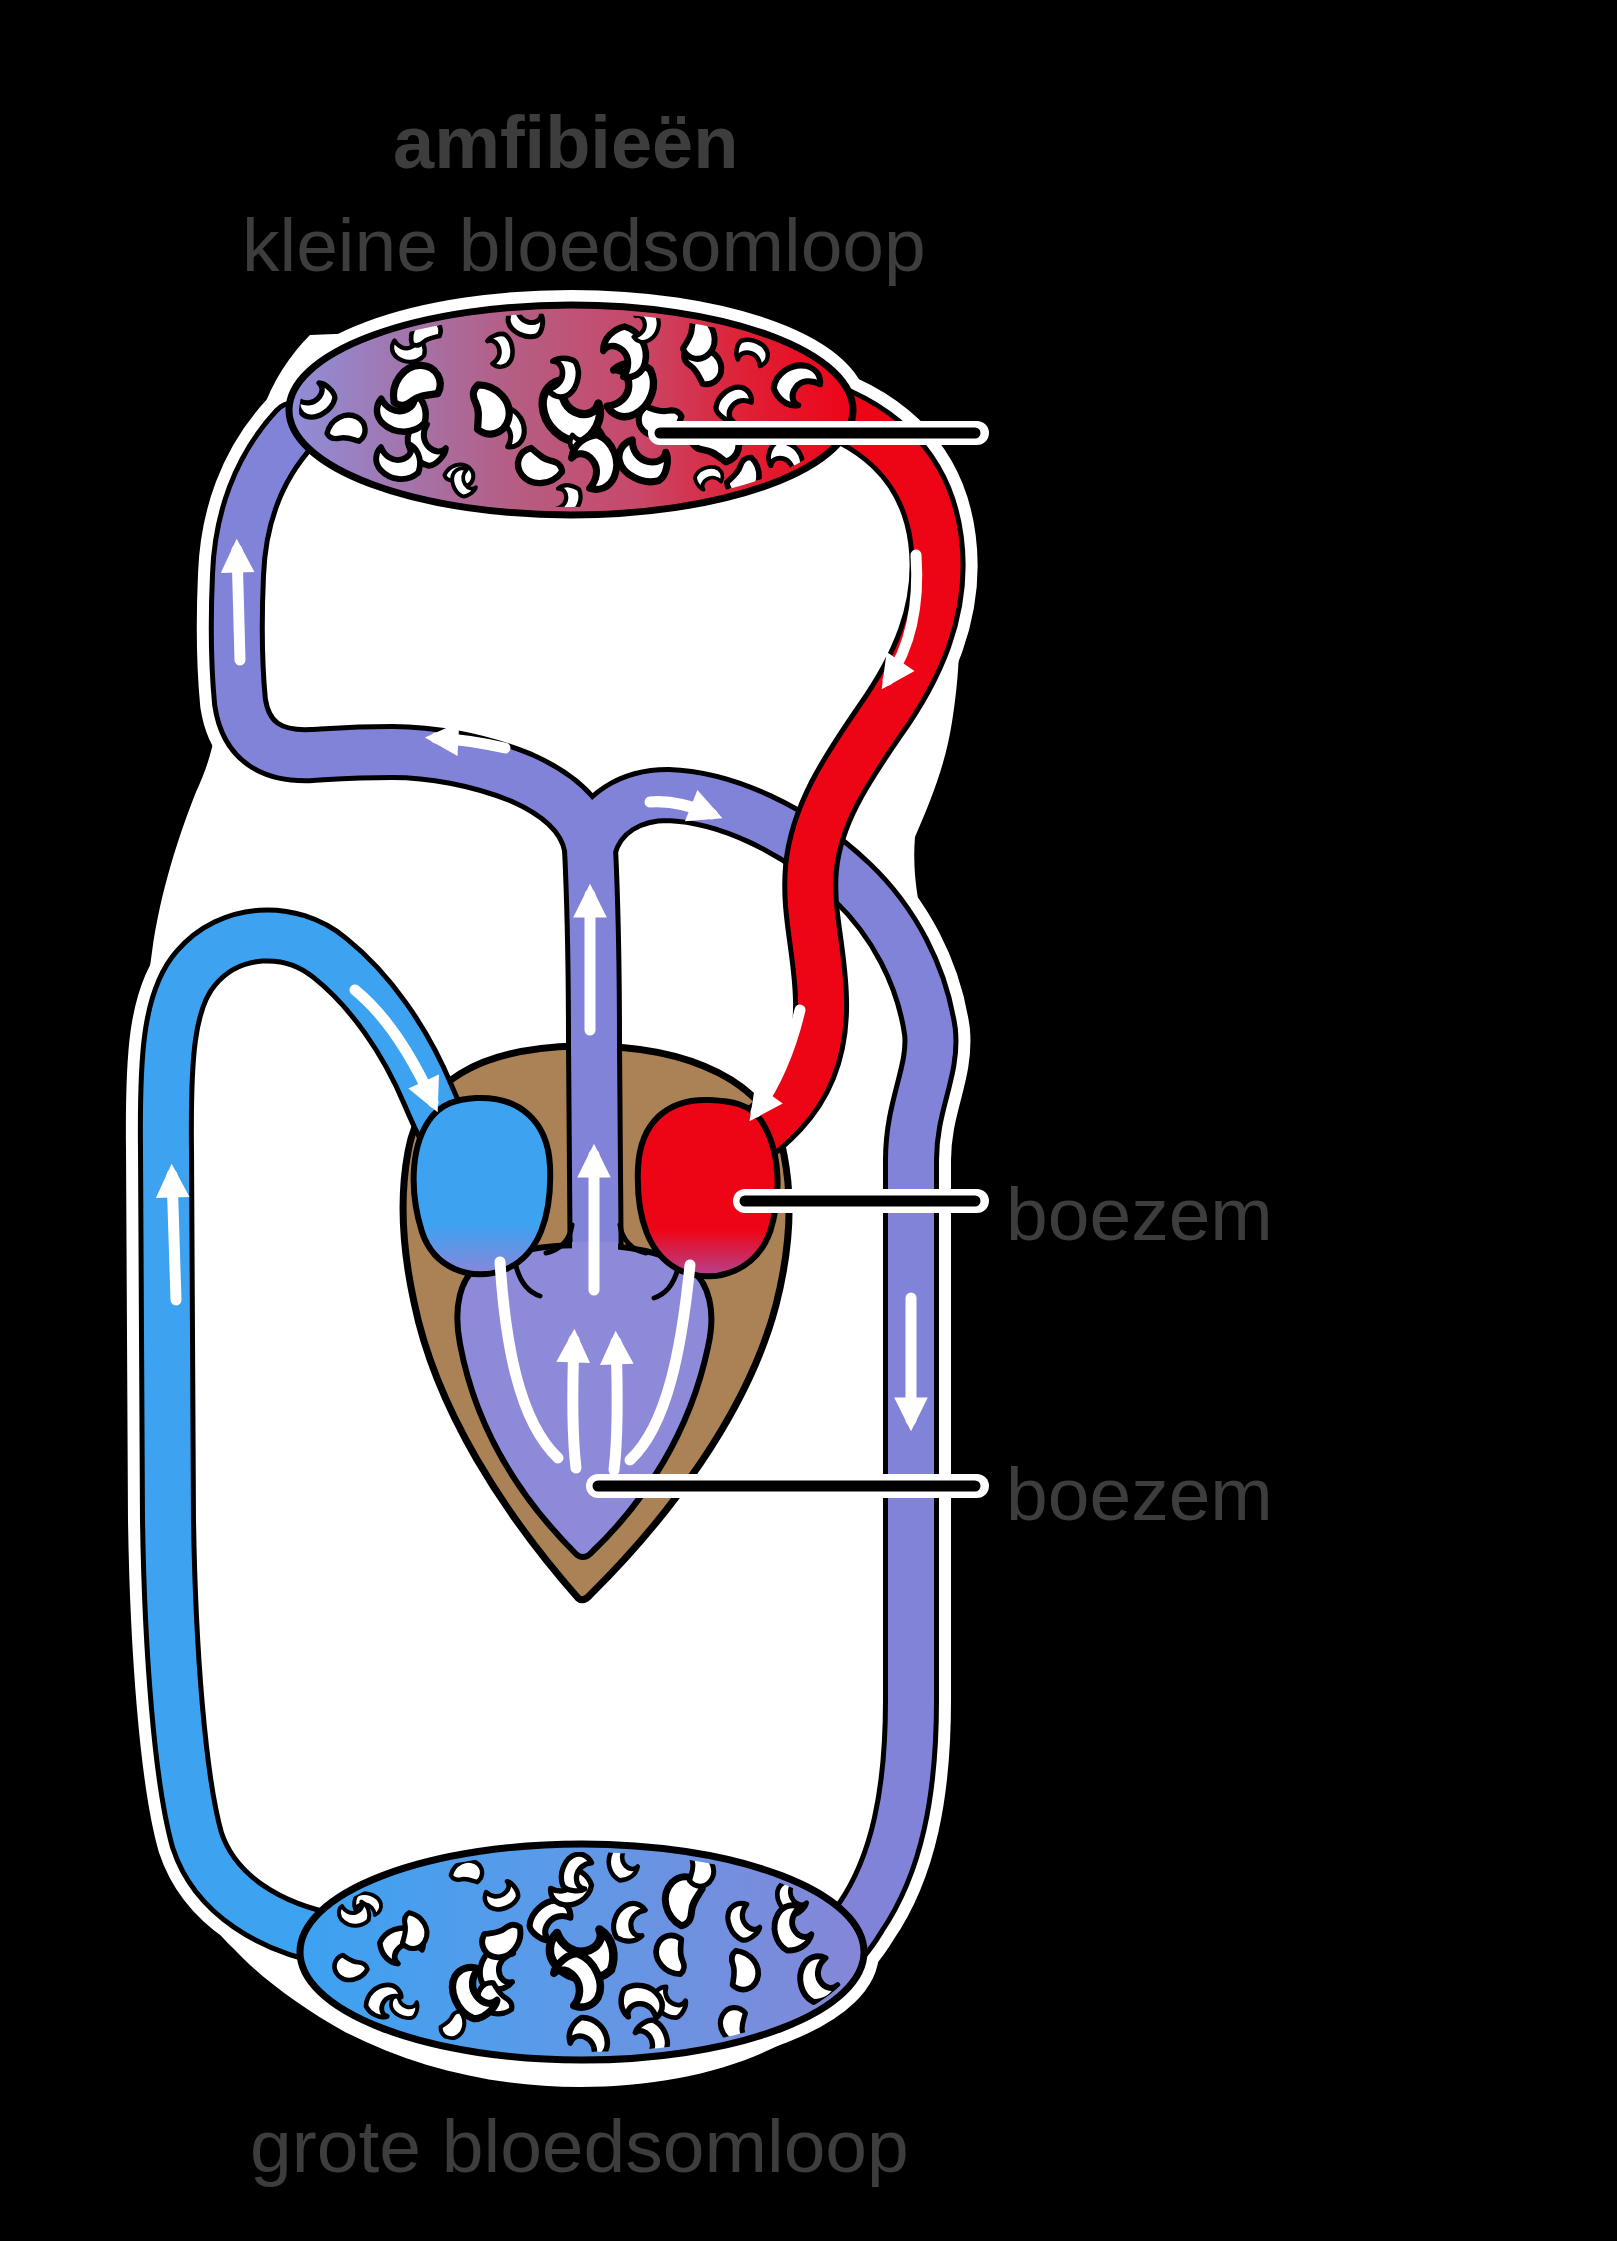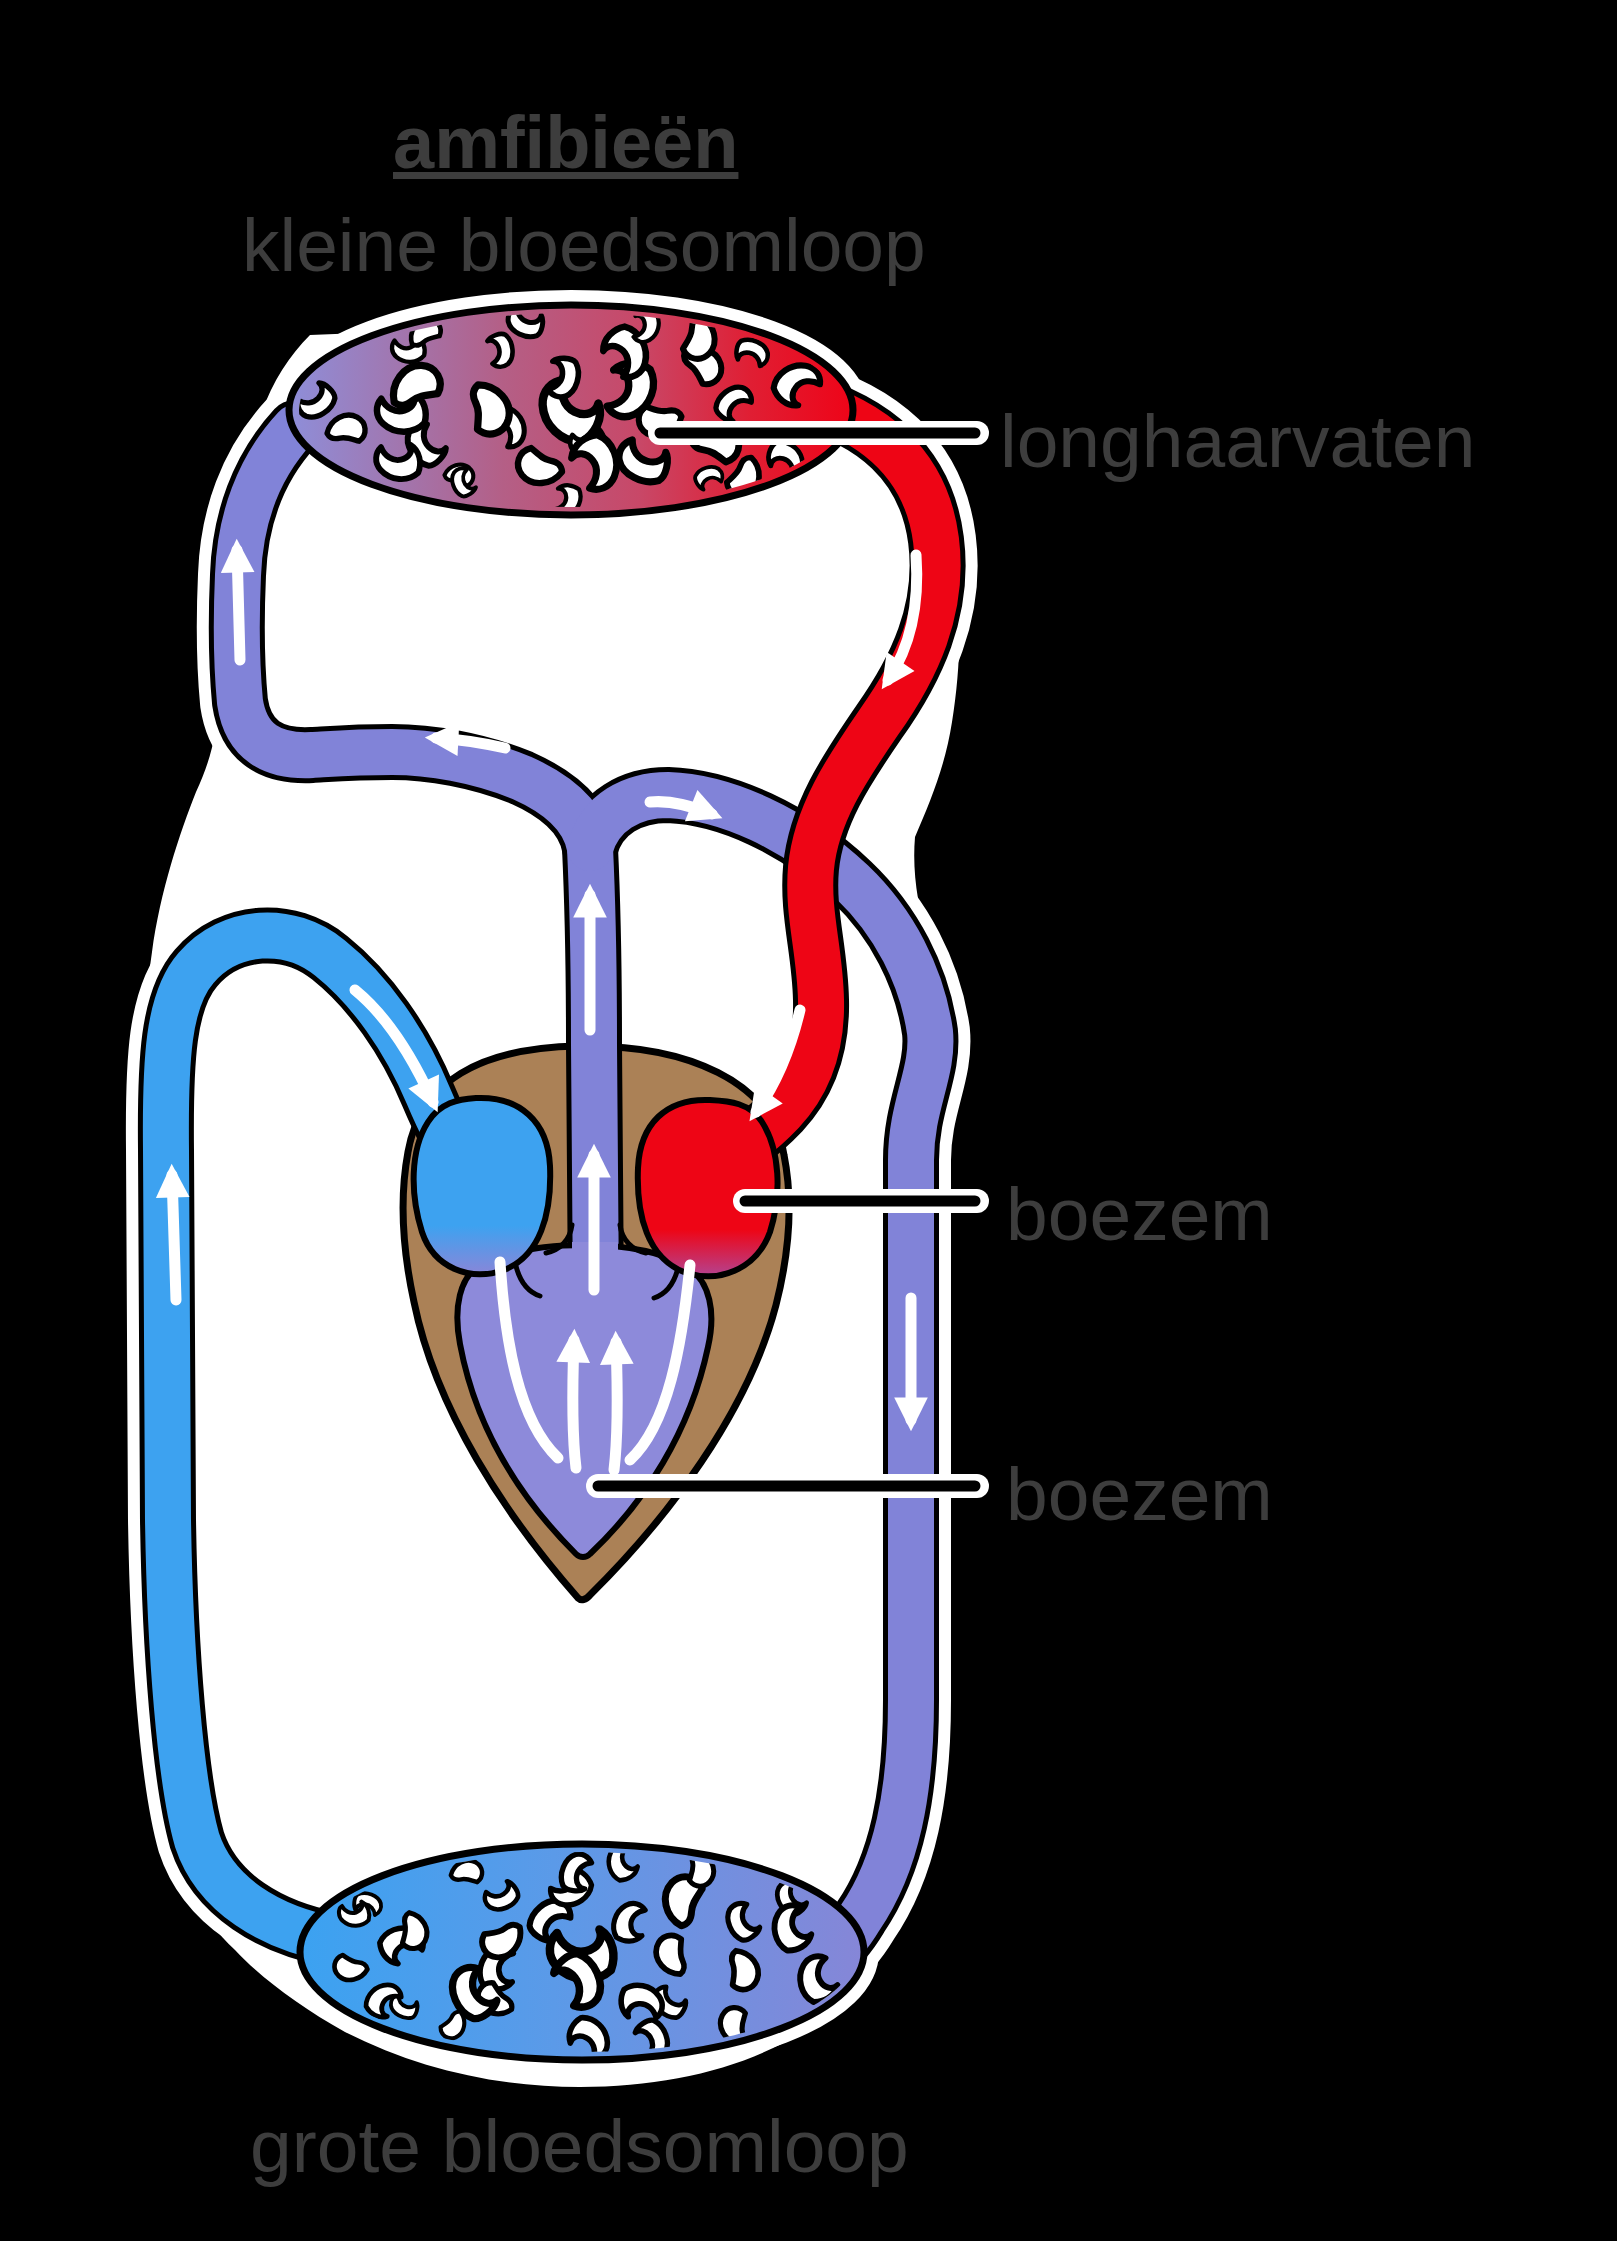--- a/index.html
+++ b/index.html
@@ -1,20 +1,20 @@
 <!DOCTYPE html>
 <html style="--c-background: #000000; --c-backdrop: #ffffff; --c-outline: #000000; --c-text: #3d3d3d; --c-vein_blue: #3da2f0; --c-artery_red: #ee0515; --c-vessel_purple: #8183d8; --c-ventricle_purple: #8d8ada; --c-heart_brown: #ab8156; --c-lung_left: #8e8ed9; --c-lung_mid: #b45f86; --c-lung_right: #ee0418; --c-body_left: #3ba2f1; --c-body_mid: #5b9ae8; --c-body_right: #8686d7; --c-arrow_white: #ffffff; --c-atrium_blue_bottom: #8a86d8; --c-atrium_red_bottom: #b0489a;"><head>
 <meta charset="utf-8">
 <style>
   html,body{margin:0;padding:0;background:#000;}
   .stage{position:relative;width:1617px;height:2241px;background:var(--c-background,#000);overflow:hidden;}
   .stage svg{position:absolute;left:0;top:0;}
   .lbl{position:absolute;font-family:"Liberation Sans","DejaVu Sans",sans-serif;
        color:var(--c-text,#3d3d3d);line-height:1;white-space:nowrap;}
-  .lbl.bold{font-weight:bold;text-decoration:underline;}
+  .lbl.bold{font-weight:bold;}
   .vessel-black{fill:none;stroke:var(--c-outline,#000);stroke-width:56;stroke-linecap:round;stroke-linejoin:round;}
   .vessel-halo{fill:none;stroke:var(--c-backdrop,#fff);stroke-width:80;stroke-linecap:round;stroke-linejoin:round;}
   .flow{fill:none;stroke:var(--c-arrow_white,#fff);stroke-width:11;stroke-linecap:round;}
   .hook{fill:none;stroke:var(--c-outline,#000);stroke-width:5;stroke-linecap:round;}
   .cell{fill:var(--c-backdrop,#fff);stroke:var(--c-outline,#000);stroke-width:6;stroke-linejoin:round;}
   .ptr-halo{fill:none;stroke:var(--c-backdrop,#fff);stroke-width:24;stroke-linecap:round;}
   .ptr-line{fill:none;stroke:var(--c-outline,#000);stroke-width:11;stroke-linecap:round;}
 </style>
 </head>
 <body>
@@ -243,18 +243,17 @@
     <path class="ptr-line" d="M 660,433 L 975,433"></path>
     <path class="ptr-halo" d="M 745,1201 L 977,1201"></path>
     <path class="ptr-line" d="M 745,1201 L 975,1201"></path>
     <path class="ptr-halo" d="M 598,1486 L 977,1486"></path>
     <path class="ptr-line" d="M 598,1486 L 975,1486"></path>
   </g>
 </svg>
 
 <div class="lbl bold" style="left:393px;top:106px;font-size:74px">amfibieën</div>
 <div class="lbl" style="left:242px;top:208px;font-size:75px">kleine bloedsomloop</div>
-<div class="lbl" style="left:1000px;top:404px;font-size:75px">longhaarvaten</div>
 <div class="lbl" style="left:1006px;top:1177px;font-size:75px">boezem</div>
 <div class="lbl" style="left:1006px;top:1457px;font-size:75px">boezem</div>
 <div class="lbl" style="left:250px;top:2109px;font-size:75px">grote bloedsomloop</div>
 
 </div>
 
 </body></html>

